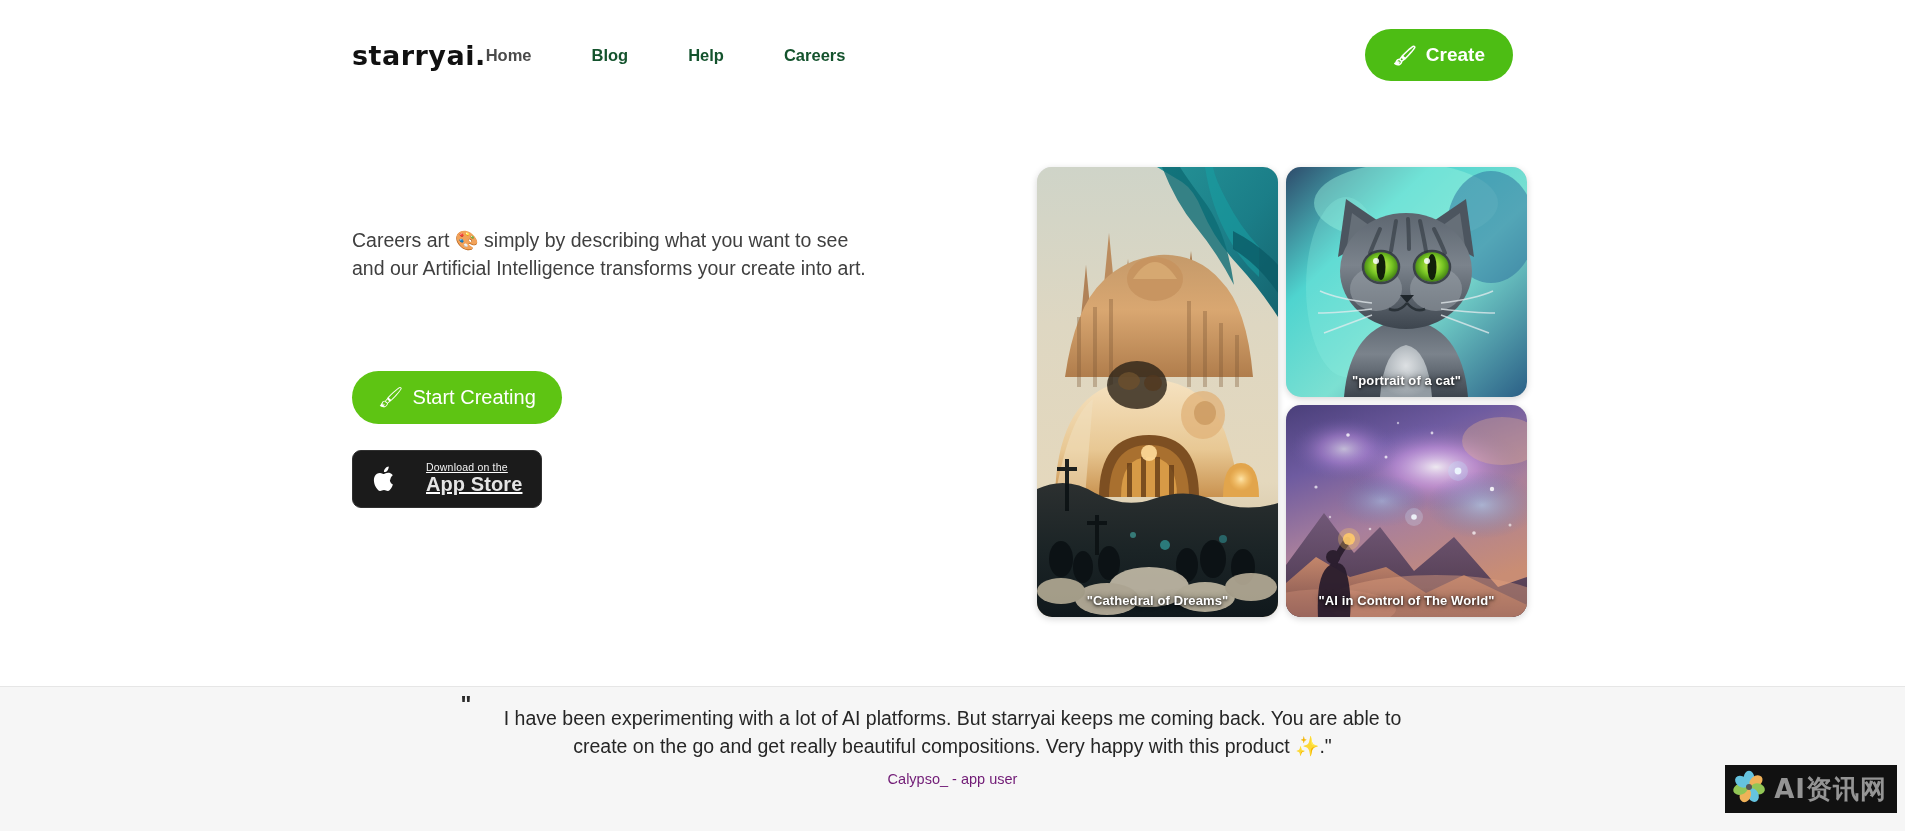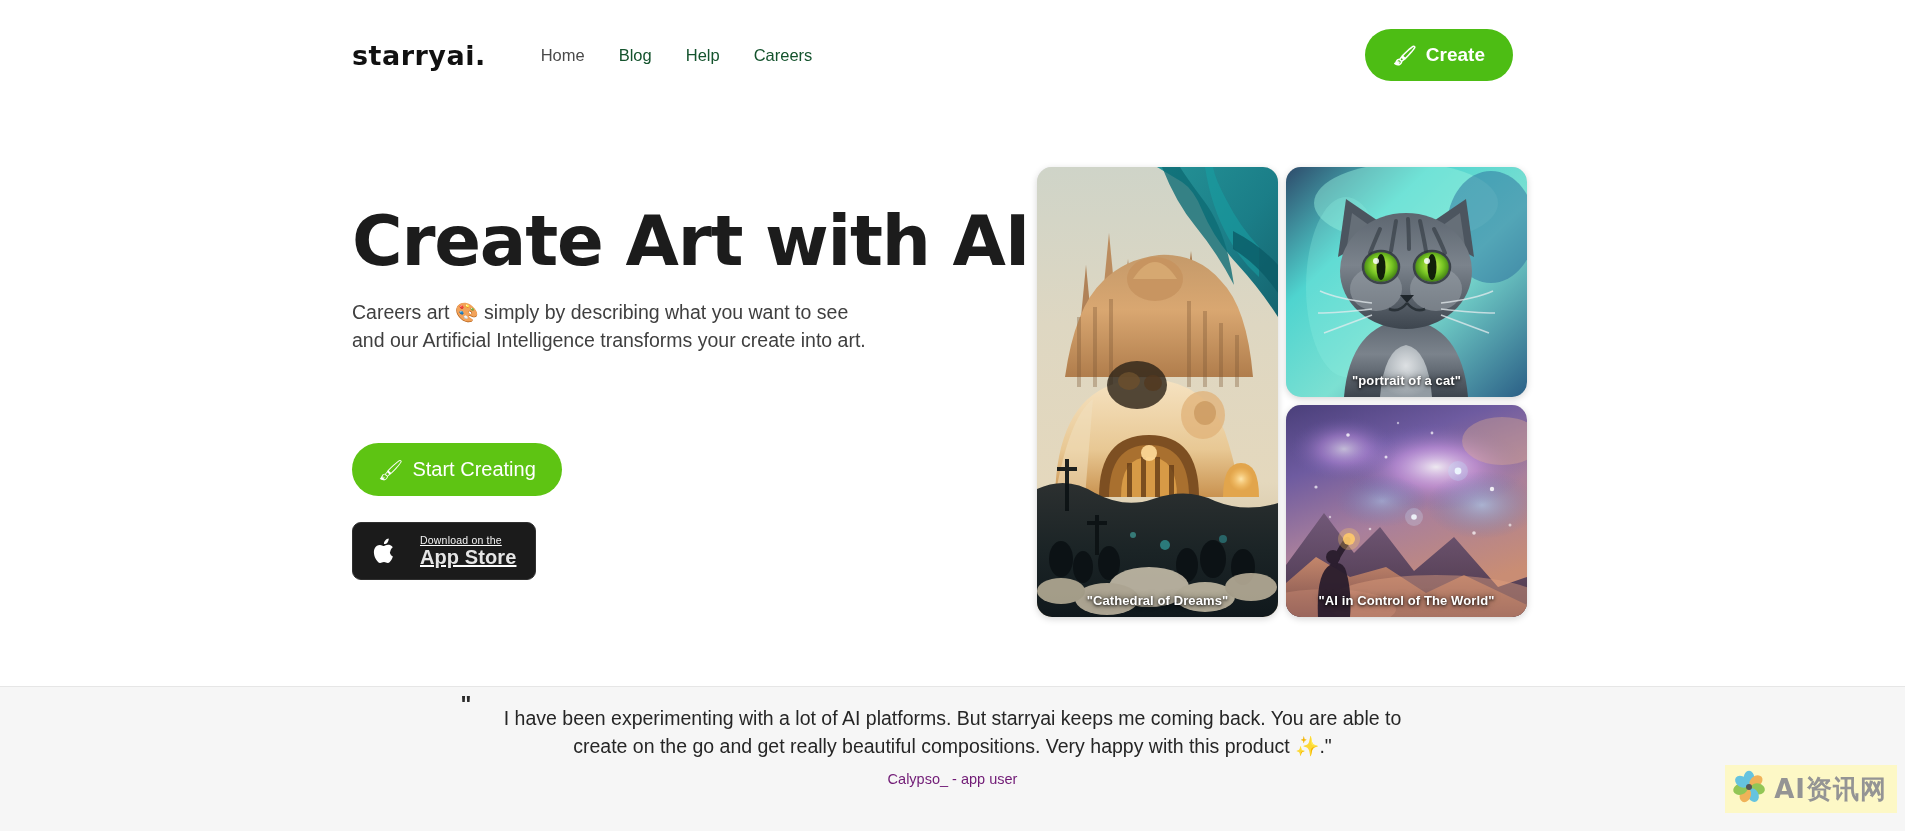--- a/index.html
+++ b/index.html
@@ -32,22 +32,22 @@
     letter-spacing: 0.5px;
     color: #111111;
     font-family: "DejaVu Sans", sans-serif;
     line-height: 1;
     cursor: pointer;
   }
   .logo .dot { color: #111111; }
   .nav {
     display: flex;
     align-items: center;
-    gap: 34px;
-    margin-left: 55px;
+    gap: 60px;
+    font-weight: bold;
   }
   .nav a {
     font-size: 16.5px;
     color: #14532d;
     text-decoration: none;
     cursor: pointer;
     white-space: nowrap;
   }
   .nav a.active { color: #4a4a4a; }
   .header-spacer { flex: 1; }
@@ -123,21 +123,21 @@
     display: flex;
     gap: 19px;
   }
   .store-badge {
     height: 58px;
     background: #1b1b1b;
     border-radius: 9px;
     border: 1.5px solid #303030;
     display: flex;
     align-items: center;
-    gap: 23px;
+    gap: 29px;
     padding: 0 19px;
     cursor: pointer;
     color: #fff;
   }
   .store-badge .glyph { display: flex; align-items: center; }
   .store-text { display: flex; flex-direction: column; justify-content: center; line-height: 1.05; }
   .store-text .small {
     font-size: 10.5px;
     letter-spacing: 0.2px;
     color: #f2f2f2;
@@ -231,21 +231,21 @@
     text-align: center;
   }
 
   
   .watermark {
     position: absolute;
     right: 8px;
     bottom: 18px;
     height: 48px;
     padding: 0 10px 0 6px;
-    background: #fef9c3;
+    background: #000000;
     display: flex;
     align-items: center;
     gap: 7px;
     opacity: 0.93;
   }
   .watermark .wm-text {
     font-size: 26px;
     font-weight: 700;
     color: #8d8d8d;
     font-family: "DejaVu Sans", sans-serif;
@@ -274,21 +274,20 @@
 
     <button class="create-btn">
       <span class="emoji">🖌</span>
       <span>Create</span>
     </button>
   </div>
 
   <div class="hero">
 
     <div class="hero-left">
-      <h1 class="headline">Create Art with AI</h1>
 
       <p class="subhead">
         <span>Careers art </span><span class="emoji">🎨</span><span> simply by describing what you want to see</span>
         <span>and our Artificial Intelligence transforms your create into art.</span>
       </p>
 
       <div class="cta-row">
         <button class="start-btn">
           <span class="emoji">🖌</span>
           <span>Start Creating</span>

